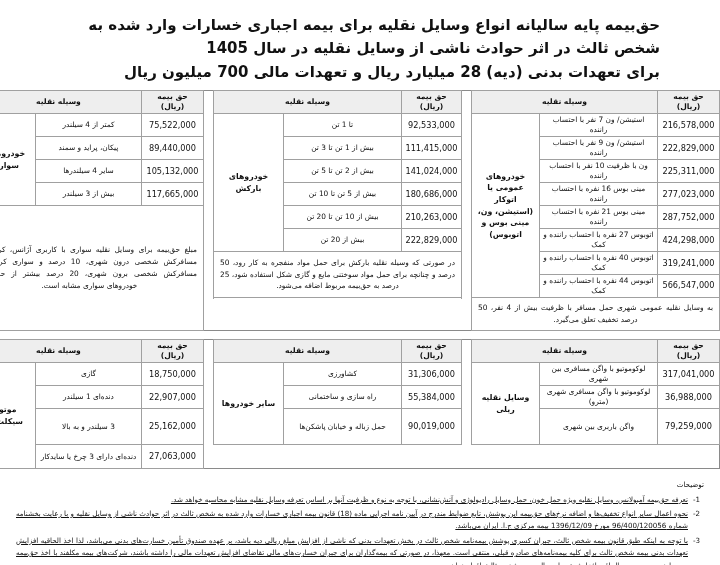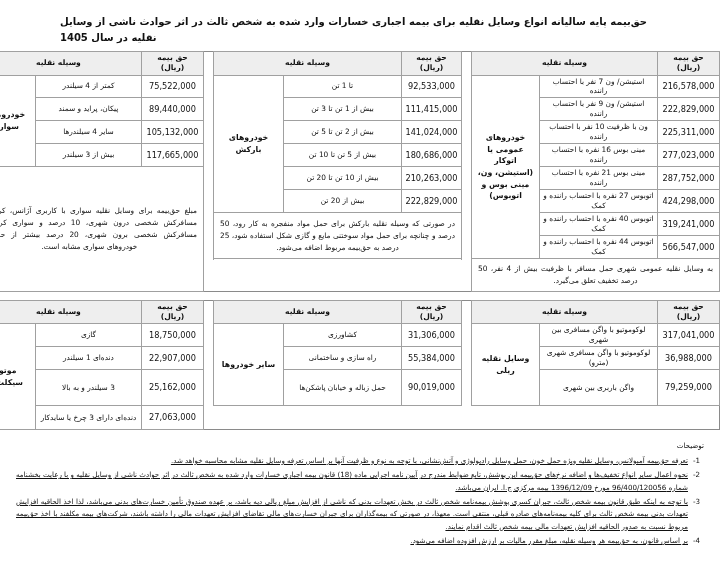--- a/index.html
+++ b/index.html
@@ -8,24 +8,24 @@
     background:#ffffff;
     font-family:"DejaVu Sans","Liberation Sans",sans-serif;
     color:#111;
     direction:rtl;
     overflow:hidden;
   }
   .page{position:relative;width:720px;height:565px;box-sizing:border-box;padding:0;}
 
   
   .title-block{
-    text-align:left;
+    text-align:right;
     padding:14px 60px 6px 60px;
     font-weight:bold;
-    font-size:10px;
+    font-size:15px;
     line-height:1.55;
   }
   .title-line{display:block;}
 
   
   .tbl{
     border-collapse:collapse;
     table-layout:fixed;
     margin:0 auto;
     border:1px solid #8a8a8a;
@@ -80,20 +80,21 @@
   .note-num{flex:0 0 auto;min-width:11px;text-align:left;}
   .note-txt{flex:1 1 auto;text-align:justify;text-decoration:underline;}
 </style>
 </head>
 <body>
 
 <div class="page">
 
   <div class="title-block">
     <span class="title-line">حق‌بیمه پایه سالیانه انواع وسایل نقلیه برای بیمه اجباری خسارات وارد شده به شخص ثالث در اثر حوادث ناشی از وسایل نقلیه در سال 1405</span>
+    <span class="title-line">برای تعهدات بدنی (دیه) 28 میلیارد ریال و تعهدات مالی 700 میلیون ریال</span>
   </div>
 
   <table class="tbl" style="width:684px;">
     <colgroup>
       <col style="width:62px">
         <col style="width:118px">
         <col style="width:68px">
       <col style="width:10px">
       <col style="width:60px">
         <col style="width:118px">

